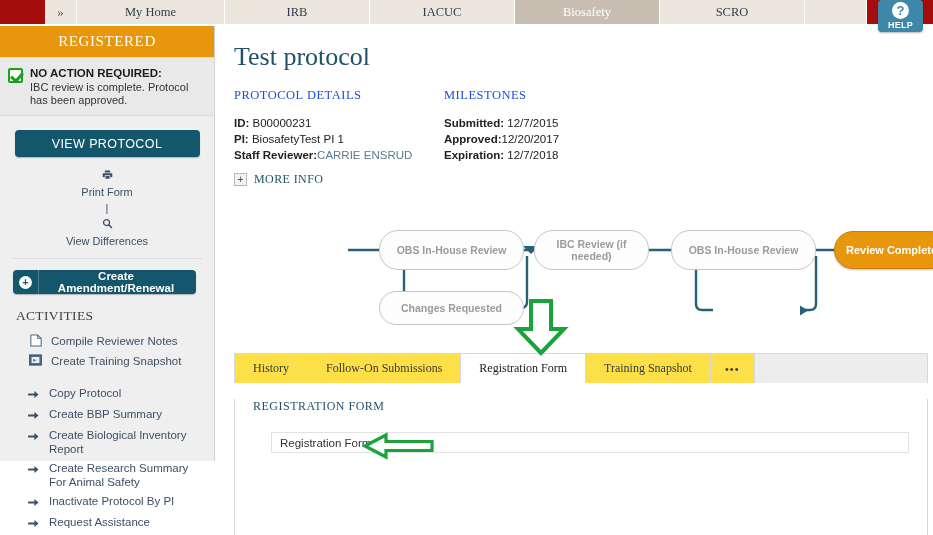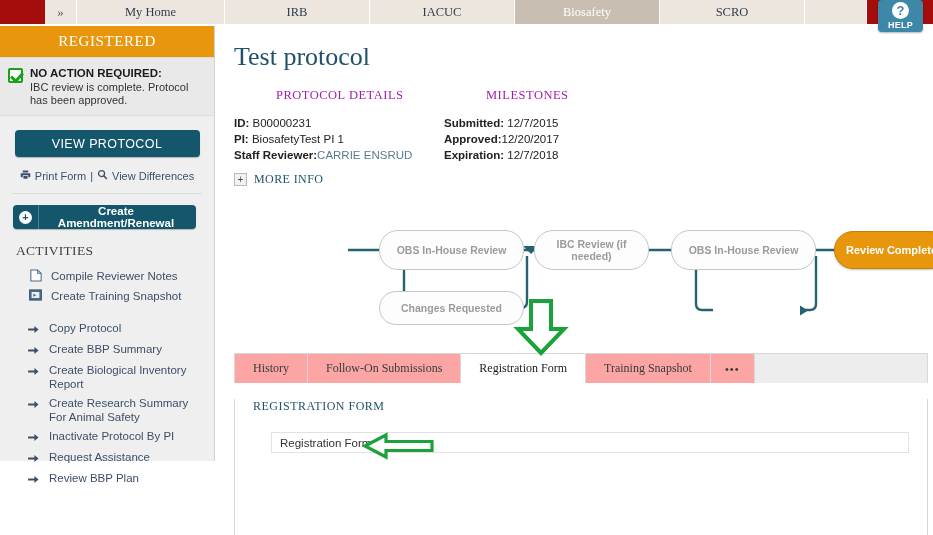--- a/index.html
+++ b/index.html
@@ -74,21 +74,21 @@
   .alerttext { font-size:11px; color:#333; line-height:13px; margin-top:1px;}
 
   .viewprotocol {
     margin:14px auto 0; width:185px; height:27px; background:#14566b;
     border-radius:4px; color:#fff; font-size:12.5px; letter-spacing:.4px;
     display:flex; align-items:center; justify-content:center;
     box-shadow:0 1px 1px rgba(0,0,0,.25);
   }
   .printrow {
     margin-top:12px; display:flex; align-items:center; justify-content:center;
-    gap:4px; font-size:11px; color:#3b5068;
+    gap:4px; font-size:11px; color:#3b5068;flex-direction:column;
   }
   .printrow .sep { color:#3b5068; }
   .ico { display:inline-block; vertical-align:-2px; }
 
   .divider { margin:11px 12px 0; border-top:1px solid #dcdcdc; }
 
   .amendbtn {
     margin:11px 0 0 13px; width:183px; height:24px; background:#14566b;
     border-radius:4px; color:#fff; font-size:11.5px; font-weight:bold;
     display:flex; align-items:center;
@@ -123,21 +123,21 @@
   .linkitem .arr { flex:none; width:12px; margin-top:2px; }
 
   
   .main { position:absolute; left:216px; top:26px; right:0; bottom:0; background:#fff; }
   .ptitle {
     margin:16px 0 0 18px; font-family:"Liberation Serif", serif;
     font-size:26px; color:#1f5269; font-weight:normal;
   }
   .sechead {
     font-family:"Liberation Serif", serif; font-size:12.5px;
-    color:#a21caf; letter-spacing:.5px;margin-left:42px;
+    color:#1d4ed8; letter-spacing:.5px;
   }
   .detailgrid { position:relative; margin:16px 0 0 18px; }
   .dl { position:absolute; left:0; top:0; width:210px; }
   .dr { position:absolute; left:210px; top:0; width:240px; }
   .drow { font-size:11.5px; color:#222; line-height:15px; margin-top:1px; }
   .drow b { font-weight:bold; }
   .muted { color:#5a7b91; }
 
   .moreinfo { position:absolute; left:18px; top:146px; display:flex; align-items:center; gap:7px; }
   .plusbox {
@@ -162,21 +162,21 @@
   
   .panelwrap { position:absolute; left:18px; top:327px; right:5px; bottom:0; }
   .tabstrip {
     display:flex; align-items:stretch; height:30px;
     background:#ededed; border:1px solid #d8d8d8; border-bottom:none;
   }
   .tab {
     display:flex; align-items:center; justify-content:center;
     padding:0 18px; font-size:12px; color:#3a3a3a;
     font-family:"Liberation Serif", serif;
-    border-right:1px solid #d8d8d8; background:#fca5a5;
+    border-right:1px solid #d8d8d8; background:#fde047;
   }
   .tab.active { background:#ffffff; color:#1a1a1a; font-weight:normal; }
   .tab.more { padding:0 14px; letter-spacing:1px; font-weight:bold; font-size:11px; }
   .tabfill { flex:1; background:#ededed; }
   .panelbody {
     background:#fff; border:1px solid #d8d8d8; border-top:none;
     height:153px; position:relative;
   }
   .formhead {
     font-family:"Liberation Serif", serif; font-size:12px; color:#1f5269;

